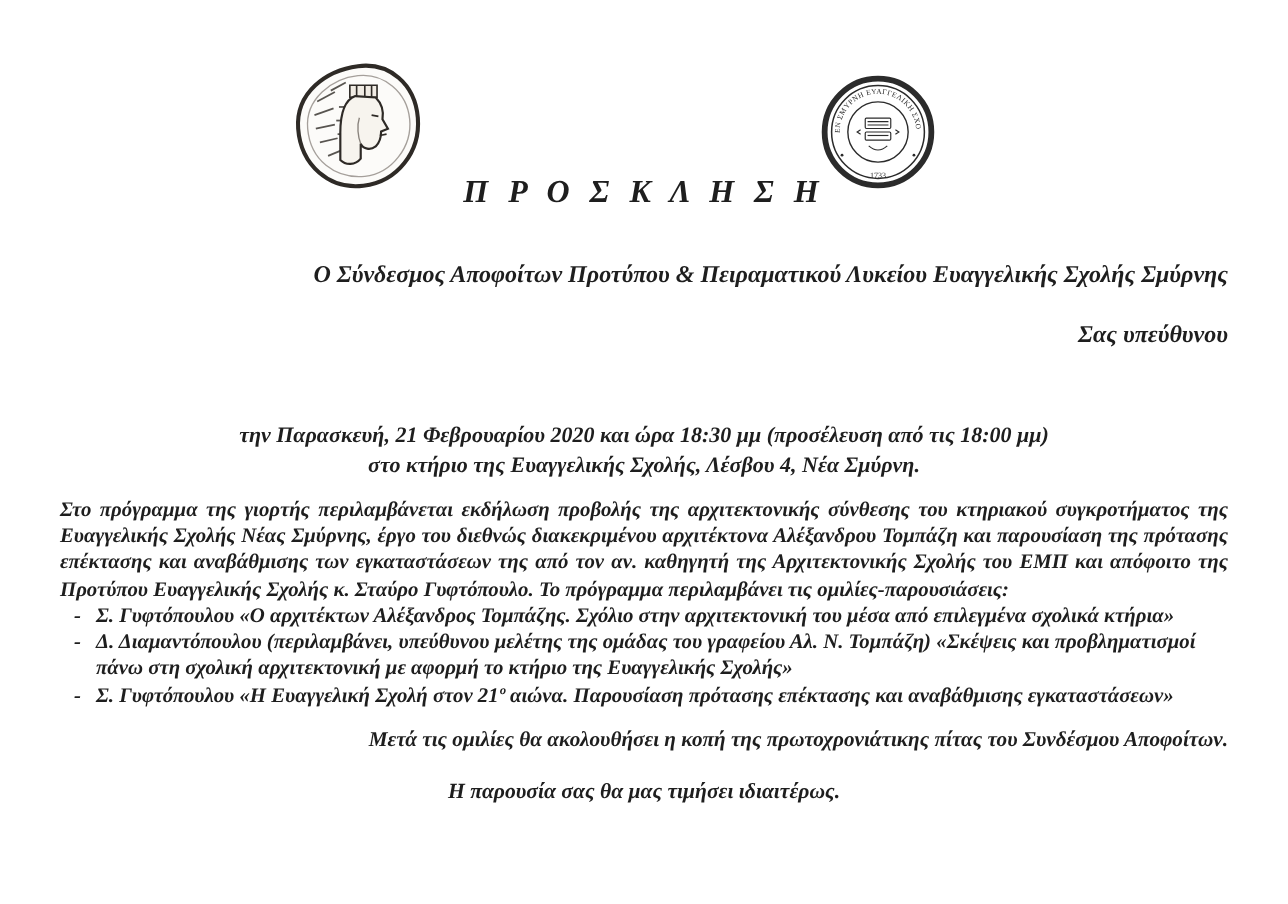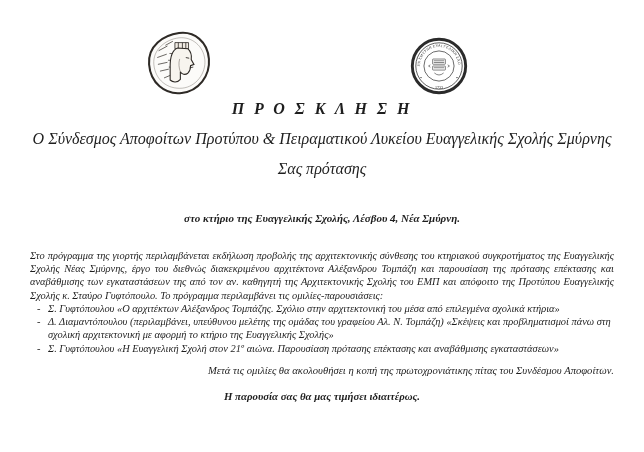--- a/index.html
+++ b/index.html
@@ -7,28 +7,28 @@
   .page {
     position:relative;
     width:644px; height:452px;
     background:#ffffff;
     font-family:"Liberation Serif", serif;
     font-style:italic;
     color:#1e1e1e;
     overflow:hidden;
     margin:0 auto;
   }
-  .abs { position:absolute; left:30px; right:30px; }
+  .abs { position:absolute; left:30px; right:30px;font-weight:bold; }
   .coin-logo { position:absolute; left:142px; top:29px; width:74px; height:68px; }
   .seal-logo { position:absolute; left:410px; top:36px; width:58px; height:60px; }
   .doc-title {
-    top:100px; text-align:center;
+    top:88px; text-align:center;
     font-weight:bold; font-size:16px; letter-spacing:3px;
   }
-  .h-line { text-align:center; font-weight:normal; font-size:16px; }
+  .h-line { text-align:right; font-weight:bold; font-size:12px; }
   .h1 { top:130px; }
   .h2 { top:160px; }
   .h3 { top:186px; }
   .date-block { top:211px; text-align:center; font-weight:bold; font-size:11px; line-height:15px; }
   .para {
     top:249px; text-align:justify;
     font-size:10.4px; line-height:13.2px;
   }
   .bullets { top:302px; font-size:10.4px; line-height:13.2px; }
   .bullet-row { display:flex; }
@@ -89,23 +89,24 @@
       </g>
       <circle cx="19" cy="70" r="1.2" fill="#2b2b2b"></circle>
       <circle cx="81" cy="70" r="1.2" fill="#2b2b2b"></circle>
       <text x="50" y="90" text-anchor="middle" font-size="7" font-family="Liberation Serif, serif" fill="#2b2b2b">1733</text>
     </svg>
   </div>
 
   <div class="abs doc-title">Π Ρ Ο Σ Κ Λ Η Σ Η</div>
 
   <div class="abs h-line h1">Ο Σύνδεσμος Αποφοίτων Προτύπου &amp; Πειραματικού Λυκείου Ευαγγελικής Σχολής Σμύρνης</div>
-  <div class="abs h-line h2">Σας πρότασης</div>
+  <div class="abs h-line h2">Σας υπεύθυνου</div>
 
   <div class="abs date-block">
+    <div>την Παρασκευή, 21 Φεβρουαρίου 2020 και ώρα 18:30 μμ (προσέλευση από τις 18:00 μμ)</div>
     <div>στο κτήριο της Ευαγγελικής Σχολής, Λέσβου 4, Νέα Σμύρνη.</div>
   </div>
 
   <div class="abs para">Στο πρόγραμμα της γιορτής περιλαμβάνεται εκδήλωση προβολής της αρχιτεκτονικής σύνθεσης του κτηριακού συγκροτήματος της Ευαγγελικής Σχολής Νέας Σμύρνης, έργο του διεθνώς διακεκριμένου αρχιτέκτονα Αλέξανδρου Τομπάζη και παρουσίαση της πρότασης επέκτασης και αναβάθμισης των εγκαταστάσεων της από τον αν. καθηγητή της Αρχιτεκτονικής Σχολής του ΕΜΠ και απόφοιτο της Προτύπου Ευαγγελικής Σχολής κ. Σταύρο Γυφτόπουλο. Το πρόγραμμα περιλαμβάνει τις ομιλίες-παρουσιάσεις:</div>
 
   <div class="abs bullets">
     <div class="bullet-row">
       <span class="bullet-marker">-</span>
       <span class="bullet-text">Σ. Γυφτόπουλου «Ο αρχιτέκτων Αλέξανδρος Τομπάζης. Σχόλιο στην αρχιτεκτονική του μέσα από επιλεγμένα σχολικά κτήρια»</span>
     </div>

